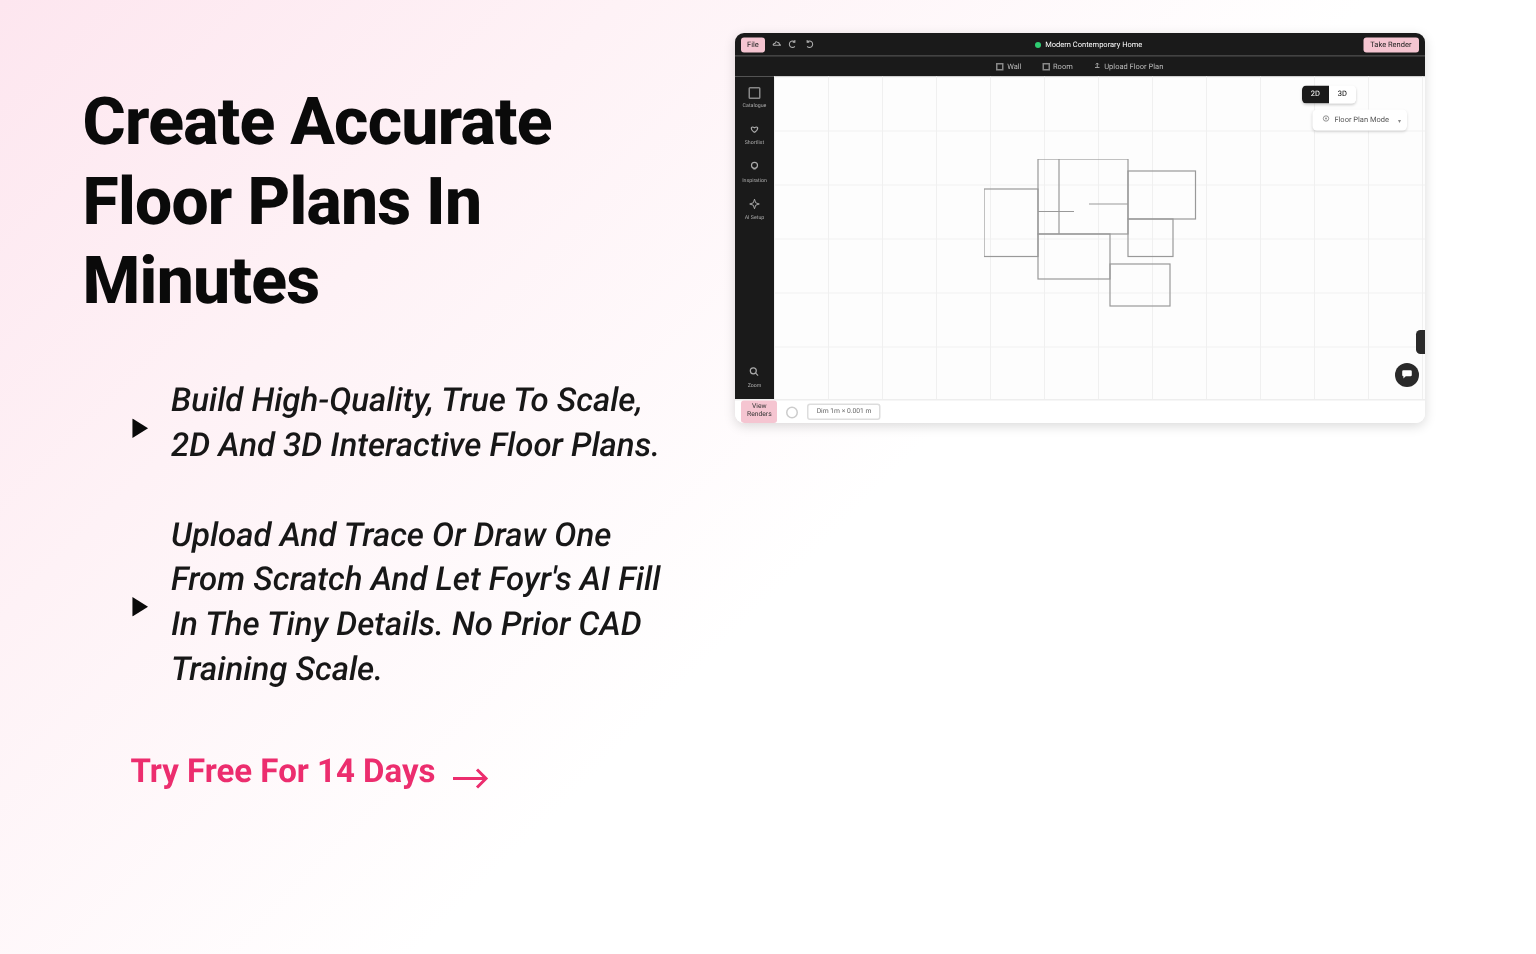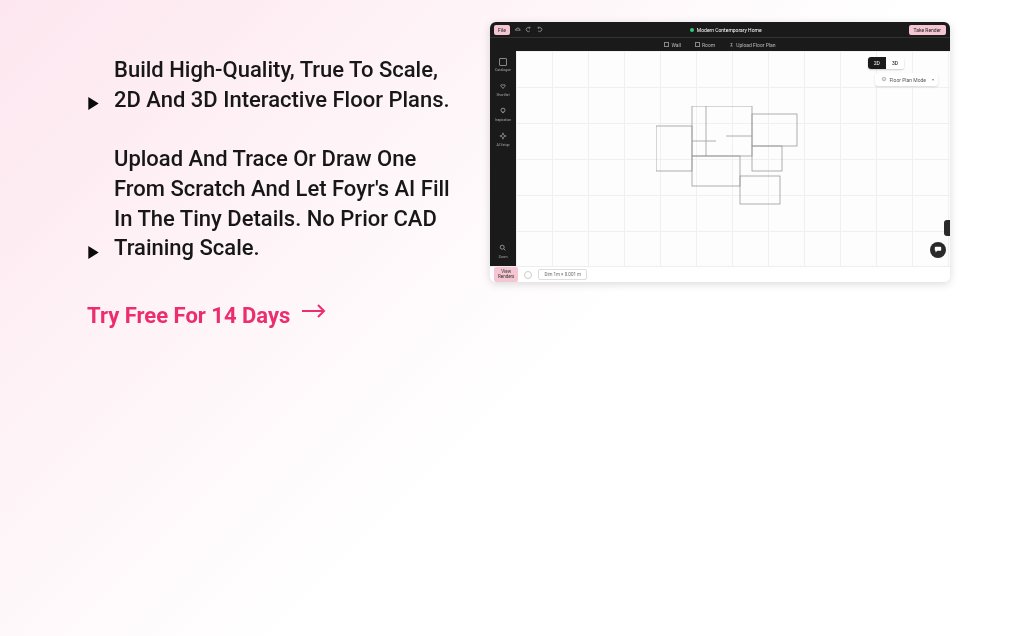--- a/index.html
+++ b/index.html
@@ -22,37 +22,38 @@
       line-height: 1.2;
       letter-spacing: -0.5px;
       margin-bottom: 40px;
     }
     .bullets {
       list-style: none;
       padding-left: 32px;
     }
     .bullet-item {
       display: flex;
-      align-items: flex-end;
+      align-items: center;
       margin-bottom: 30px;
+      font-style: italic;
     }
     .bullet-marker {
       flex: 0 0 auto;
       margin-right: 14px;
       margin-top: 7px;
     }
     .bullet-text {
       font-size: 22px;
       font-weight: 500;
       color: #171717;
       line-height: 1.35;
     }
     .cta-link {
       display: inline-flex;
-      align-items: flex-start;
+      align-items: flex-end;
       margin-left: 32px;
       margin-top: 10px;
       font-size: 22px;
       font-weight: 700;
       color: #ec2d6e;
       text-decoration: none;
       cursor: pointer;
     }
     .cta-arrow {
       margin-left: 10px;
@@ -280,20 +281,21 @@
       color: #666;
       border: 1px solid #ddd;
       padding: 2px 5px;
       border-radius: 2px;
     }
   </style>
 </head>
 <body>
 
 <div class="left-column">
+  <h1 class="headline">Create Accurate Floor Plans In Minutes</h1>
 
   <ul class="bullets">
     <li class="bullet-item">
       <span class="bullet-marker">
         <svg width="13" height="13" viewBox="0 0 10 10">
             <path d="M1 0 L9 5 L1 10 Z" fill="#0a0a0a"></path>
           </svg>
       </span>
       <span class="bullet-text">Build High-Quality, True To Scale, 2D And 3D Interactive Floor Plans.</span>
     </li>

